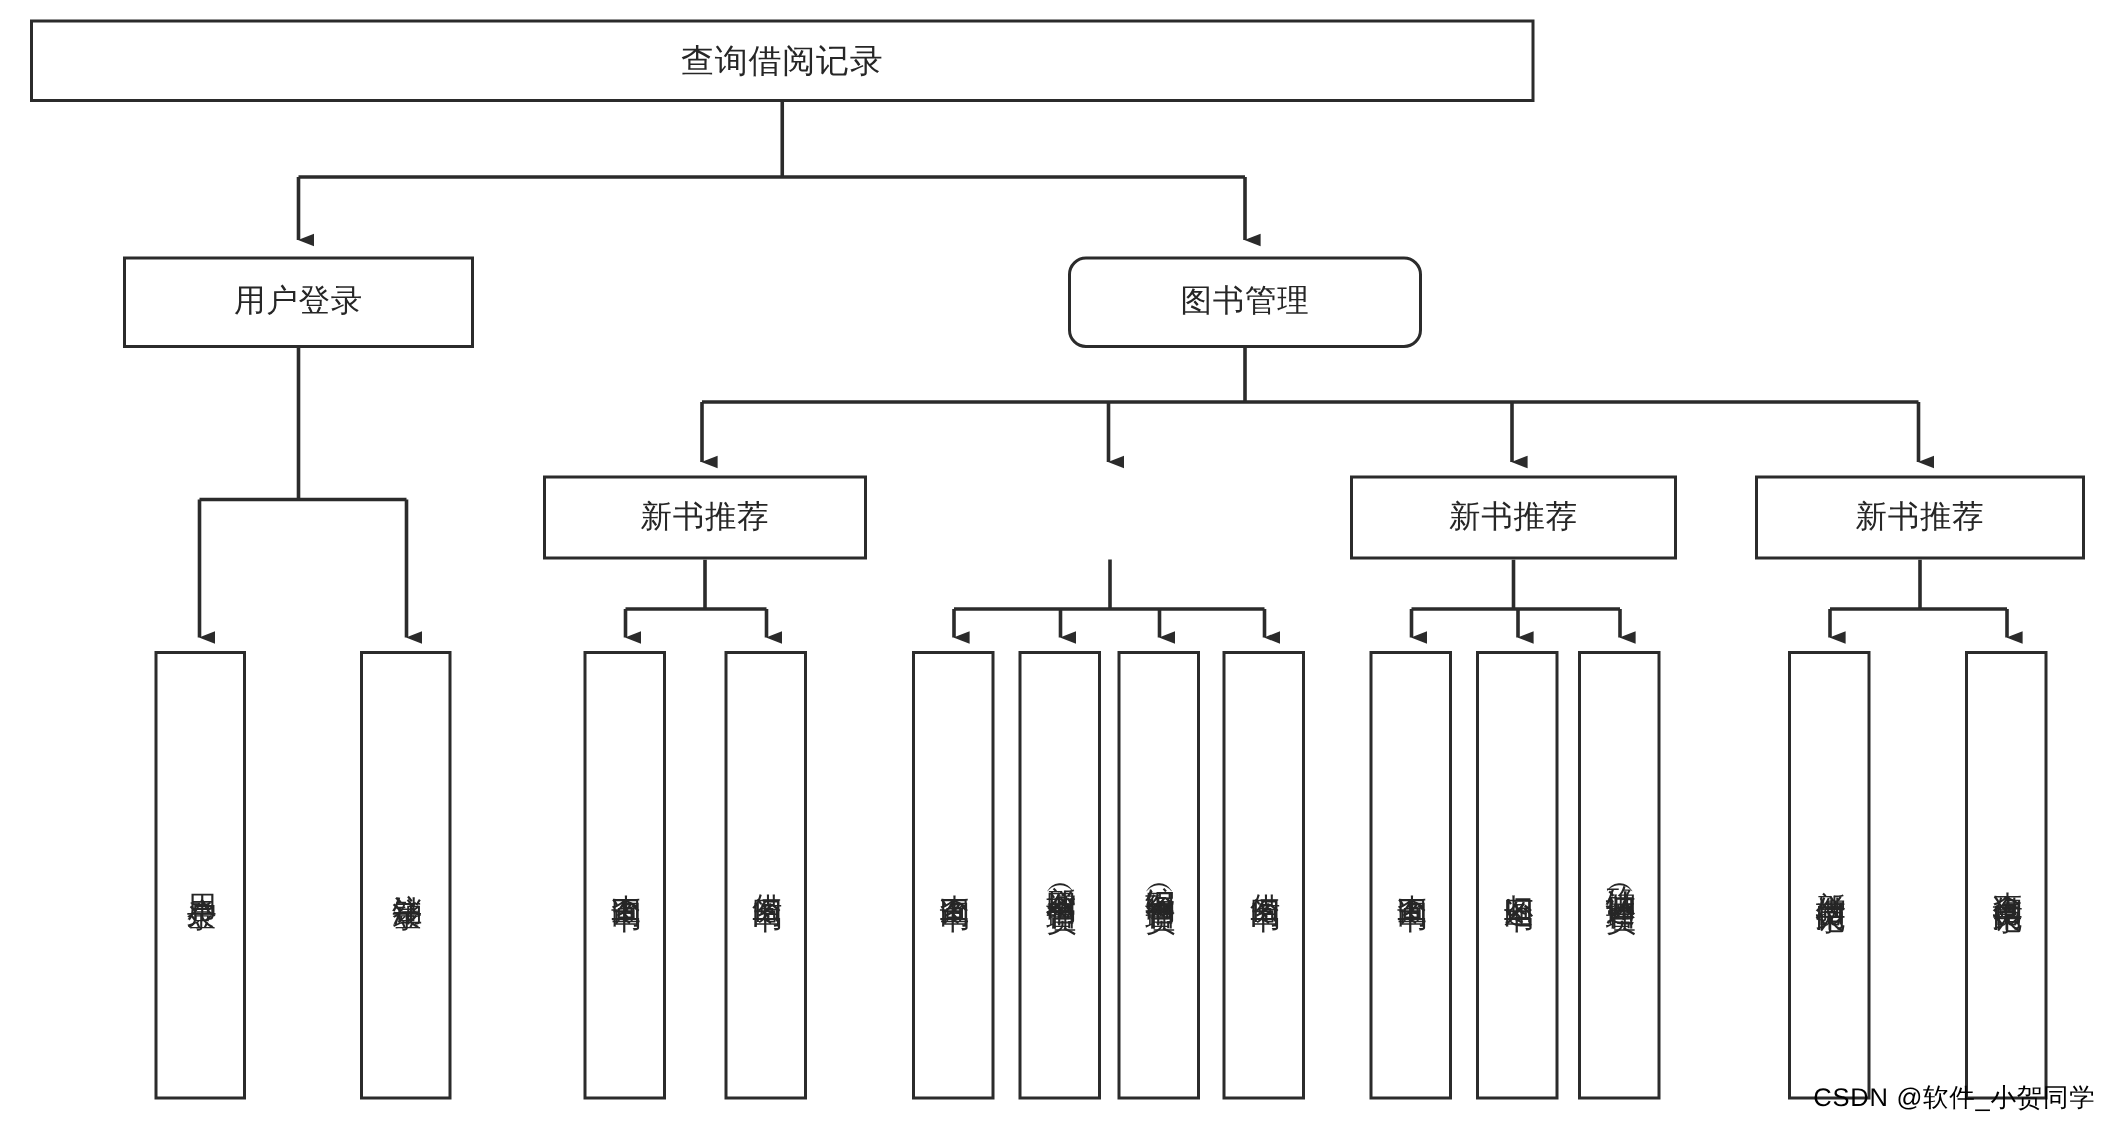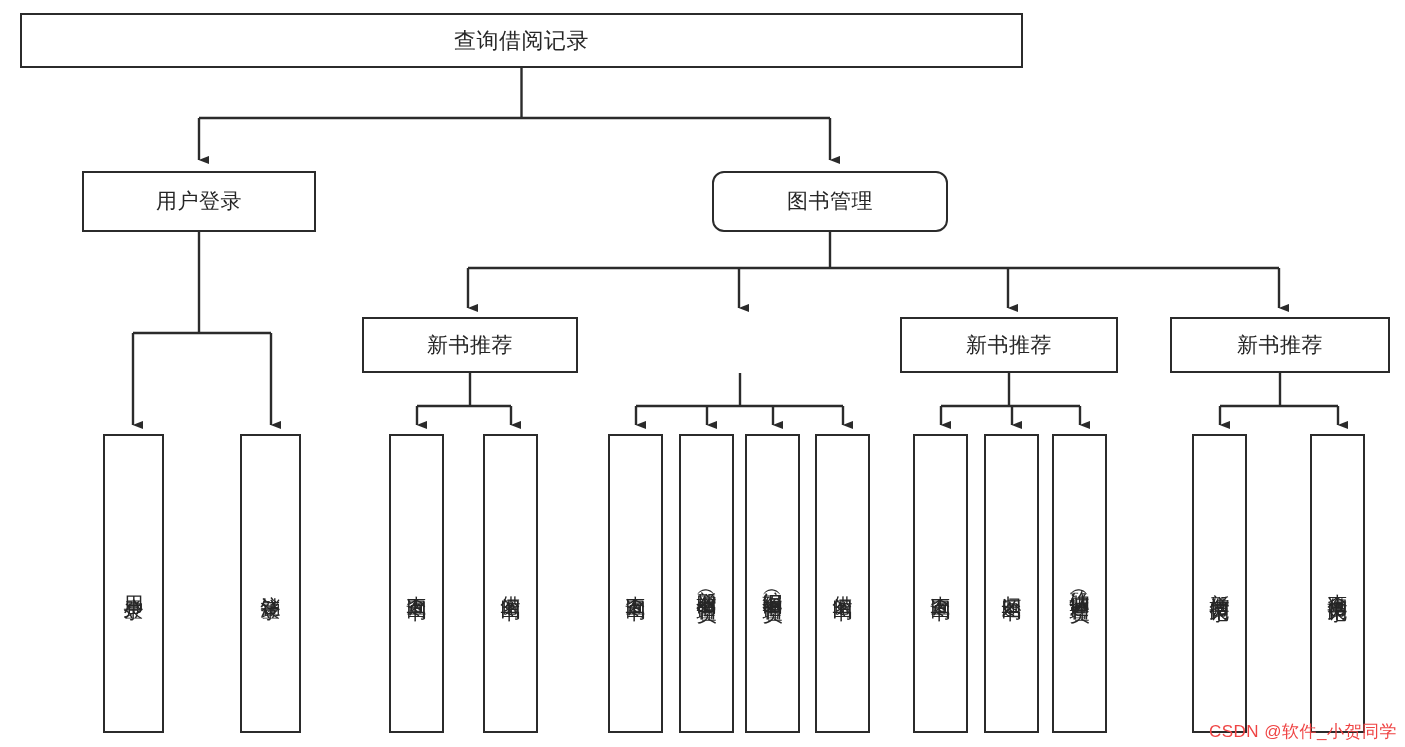--- a/index.html
+++ b/index.html
@@ -62,21 +62,21 @@
   }
   .node-box.root .node-label { font-size: 22px; }
   .node-box.level1 .node-label { font-size: 21px; }
   .node-box.level2 .node-label { font-size: 21px; }
 
   #watermark {
     position: absolute;
     right: 8px;
     bottom: 4px;
     font-size: 17px;
-    color: #ef4444;
+    color: #000000;
     letter-spacing: 0.5px;
     z-index: 6;
     white-space: nowrap;
     pointer-events: none;
     margin-top: 16px;
   }
 </style>
 </head>
 <body>
 

